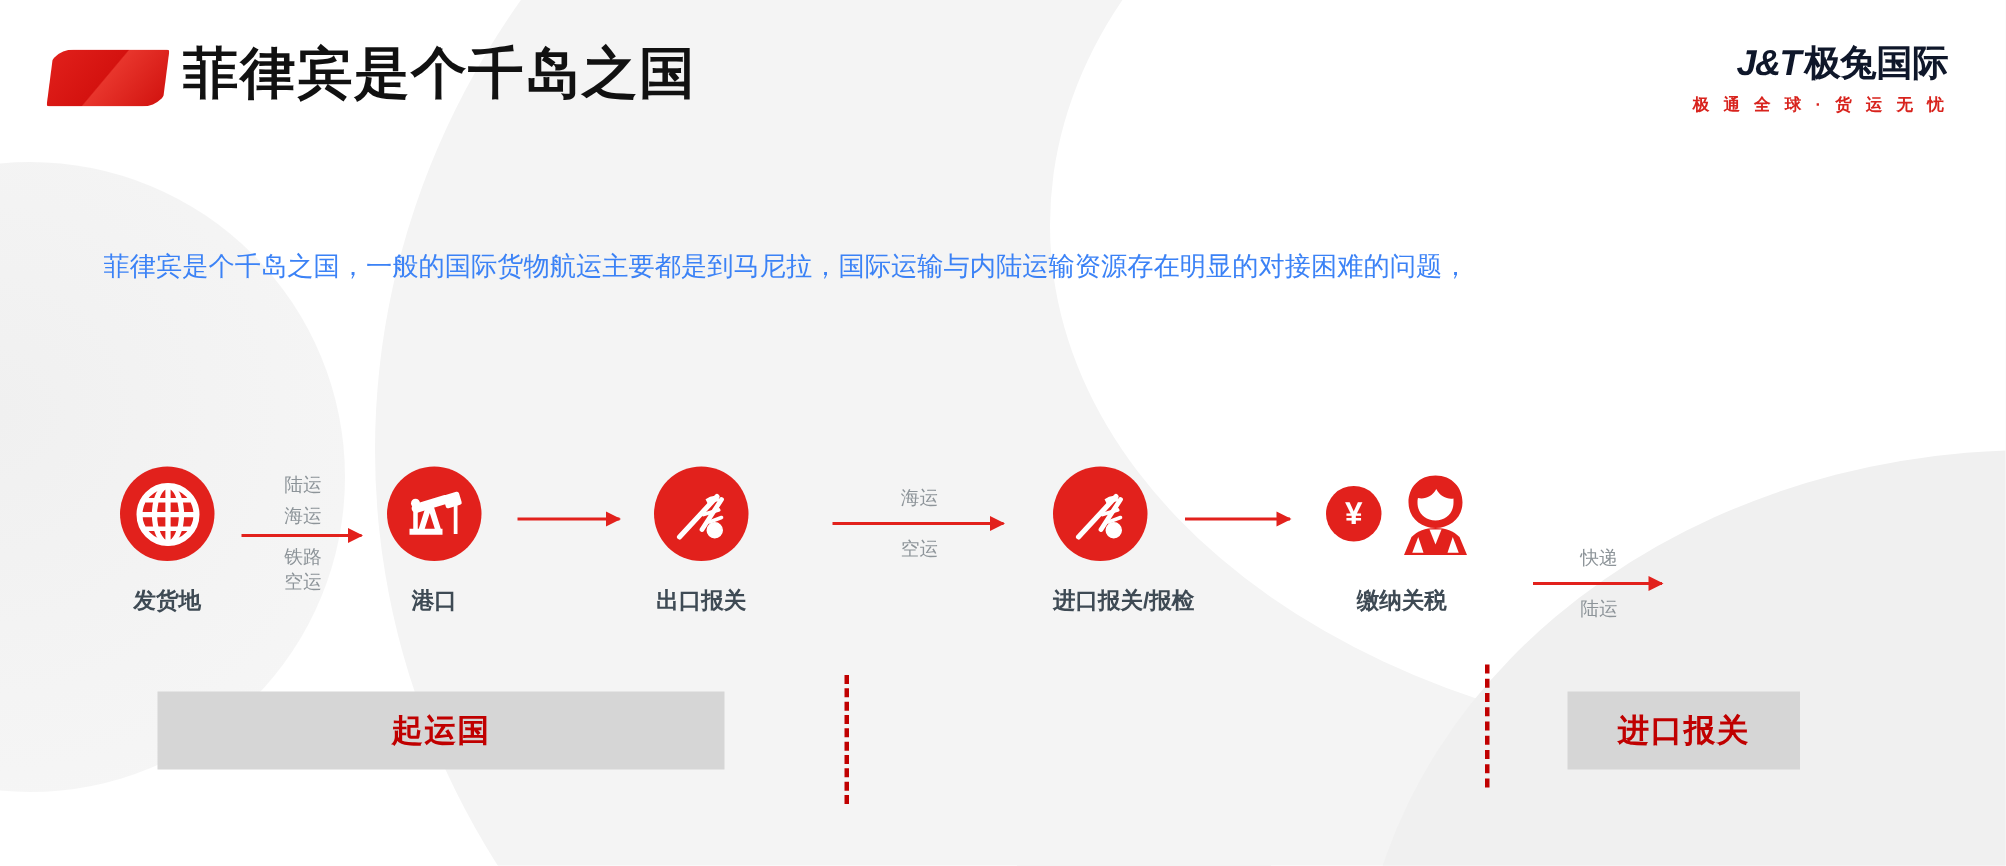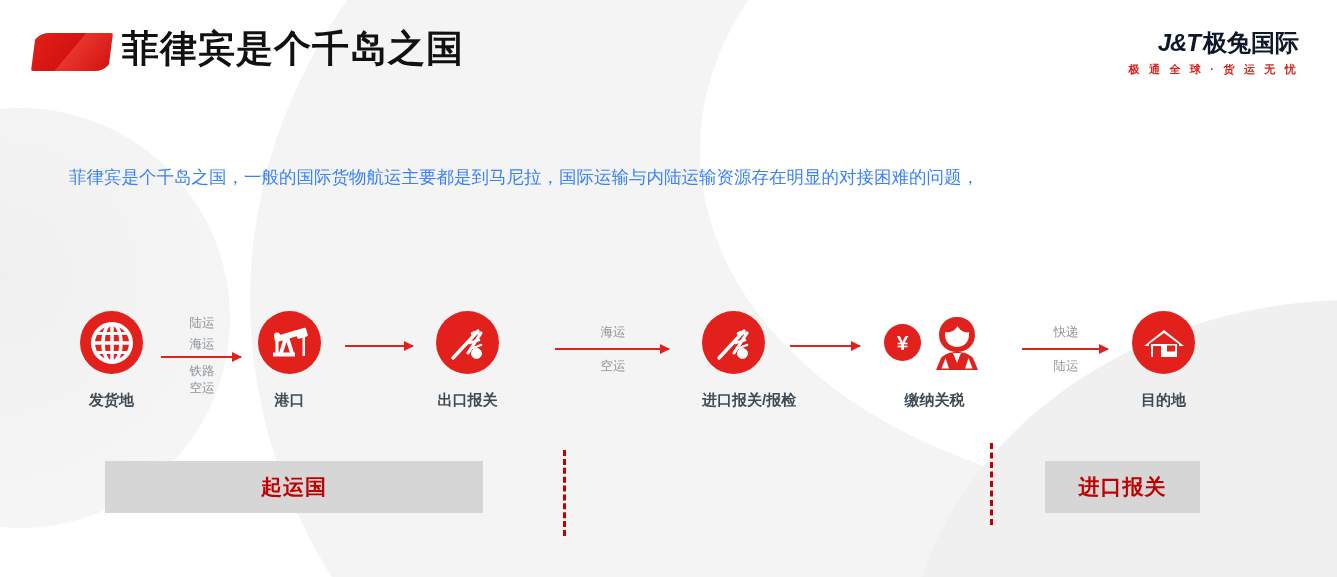--- a/index.html
+++ b/index.html
@@ -220,38 +220,25 @@
           <path d="M24 39 L28 49 L32 39 Z" fill="#ffffff"></path>
           <path d="M16.5 44 L12.5 54.5 L20 54.5 Z" fill="#ffffff"></path>
           <path d="M39.5 44 L43.5 54.5 L36 54.5 Z" fill="#ffffff"></path>
         </g>
       </svg>
     </div>
     <div class="node-label">缴纳关税</div>
   </div>
 
   <div class="arrow" style="left:1022px;top:29px;width:88px;">
-    <div class="arrow-lbl top" style="margin-bottom:8px;">快递</div>
+    <div class="arrow-lbl top" style="margin-bottom:8px;margin-top:40px;">快递</div>
     <div class="arrow-line" style="width:86px;"></div>
     <div class="arrow-lbl bot" style="margin-top:8px;">陆运</div>
   </div>
 
-  <div class="node" style="left:1132px;top:16px;width:63px;">
-    <div class="node-icon">
-      <svg width="42" height="42" viewBox="0 0 42 42">
-        <g fill="#fff">
-          <polygon points="21,8 41,24 36,24 36,22 21,11 6,22 6,24 1,24"></polygon>
-          <rect x="8" y="22" width="26" height="13"></rect>
-          <rect x="10" y="24" width="8" height="11" fill="#e2211c"></rect>
-          <rect x="24" y="23.5" width="8" height="6" fill="#e2211c"></rect>
-        </g>
-      </svg>
-    </div>
-    <div class="node-label">目的地</div>
-  </div>
 </div>
 
 <div id="bands">
   <div class="divider" style="left:563px;top:450px;height:86px;"></div>
   <div class="divider" style="left:990px;top:443px;height:82px;"></div>
 
   <div class="band" style="left:105px;top:461px;width:378px;">
     <span class="band-label">起运国</span>
   </div>
   <div class="band" style="left:1045px;top:461px;width:155px;">

